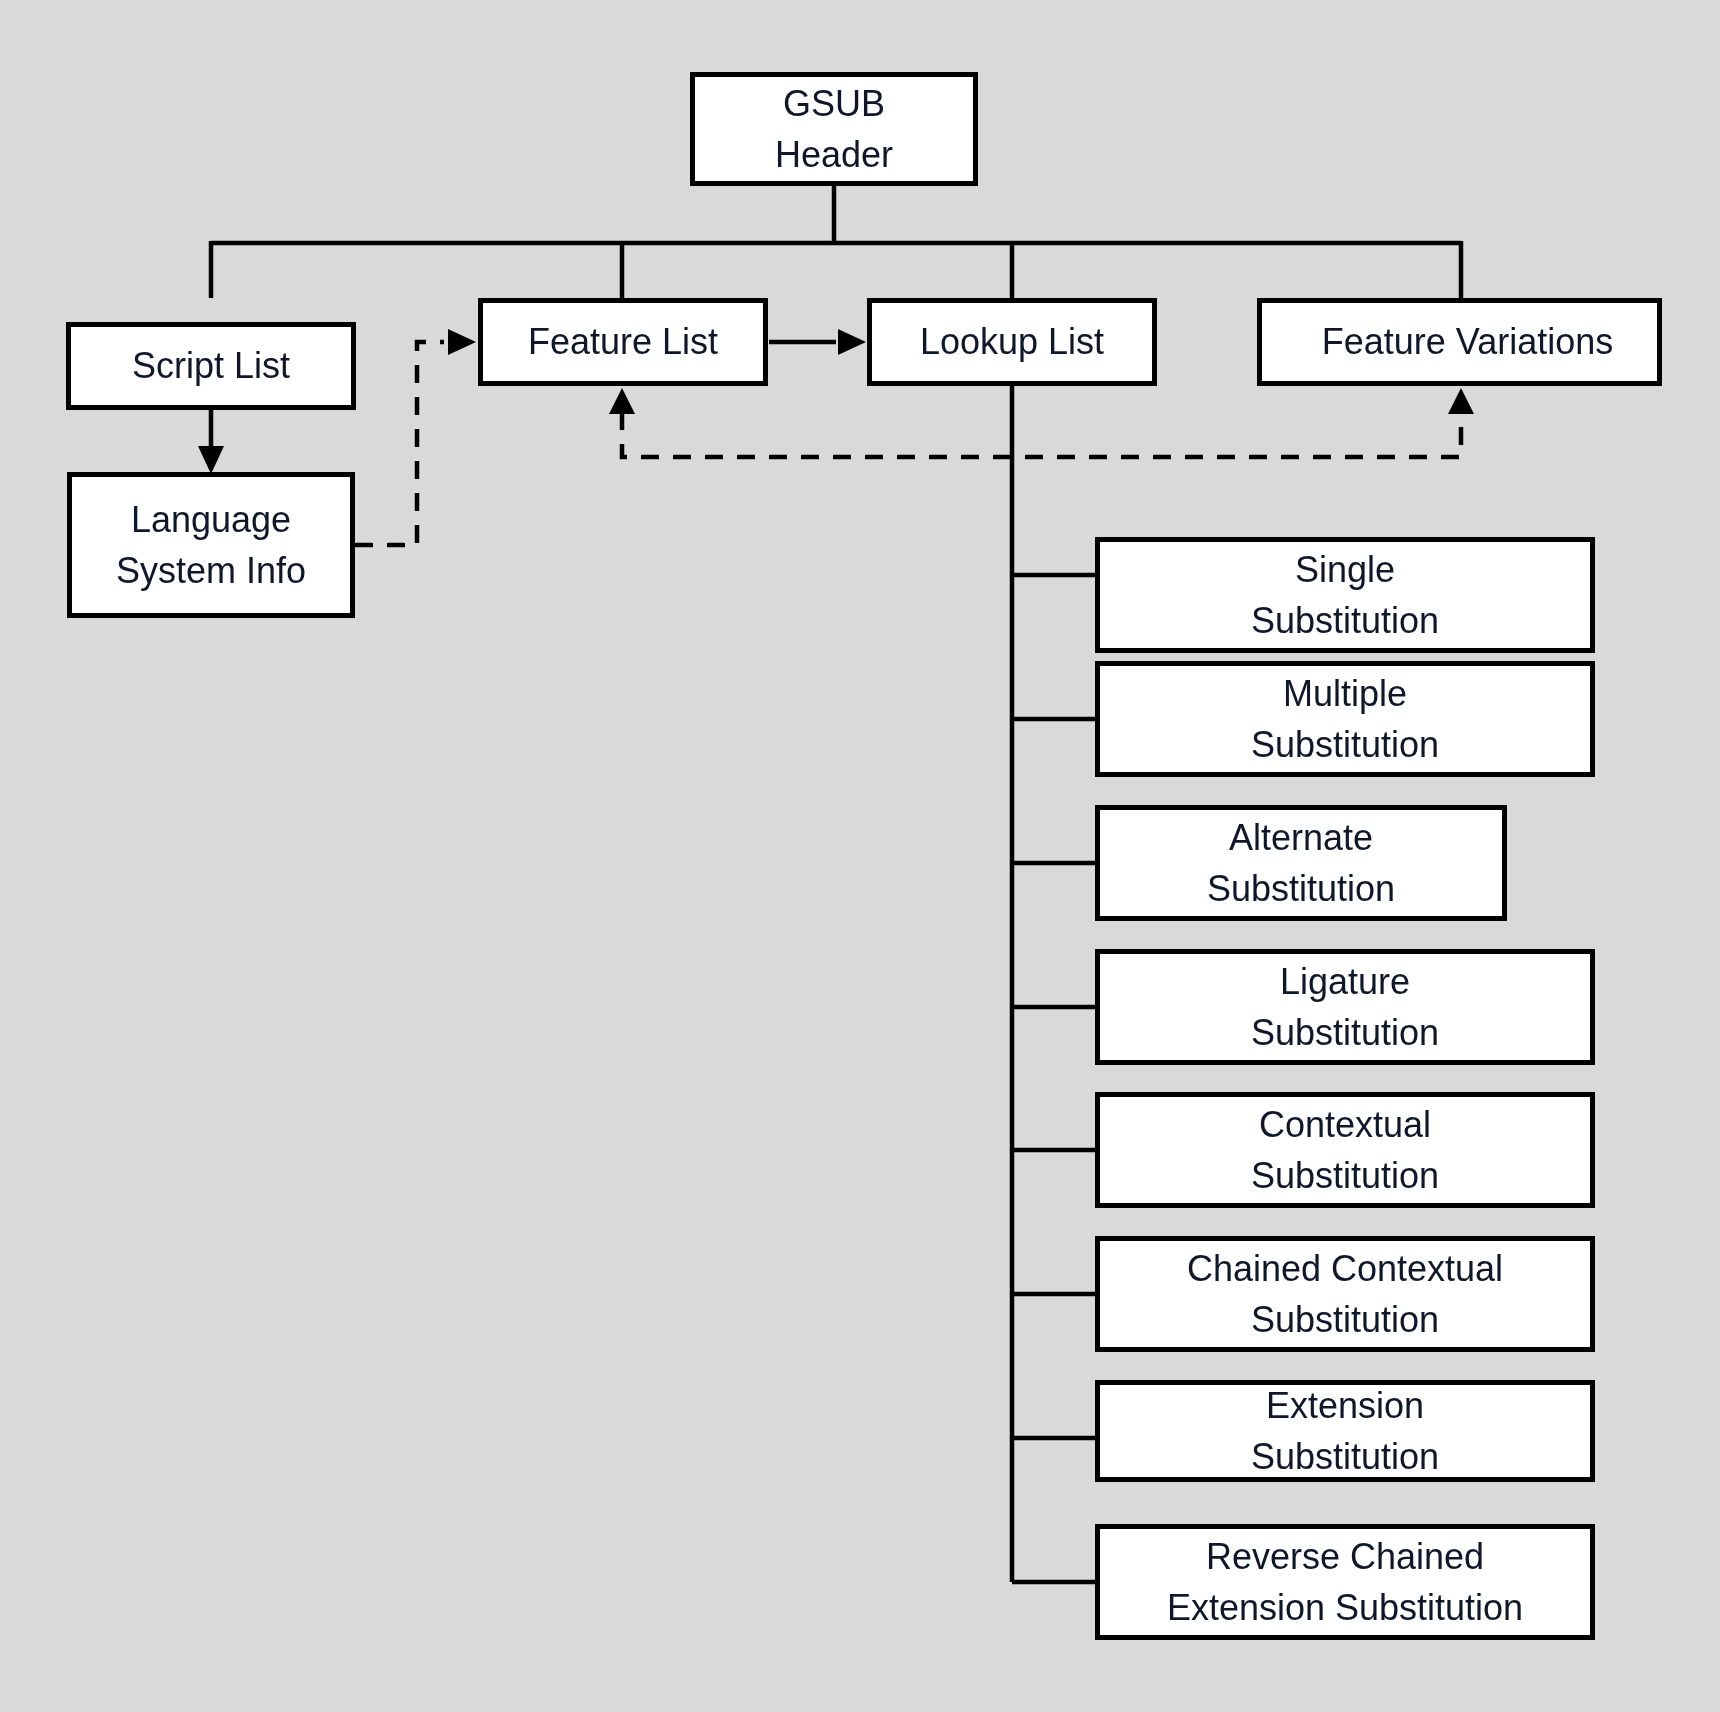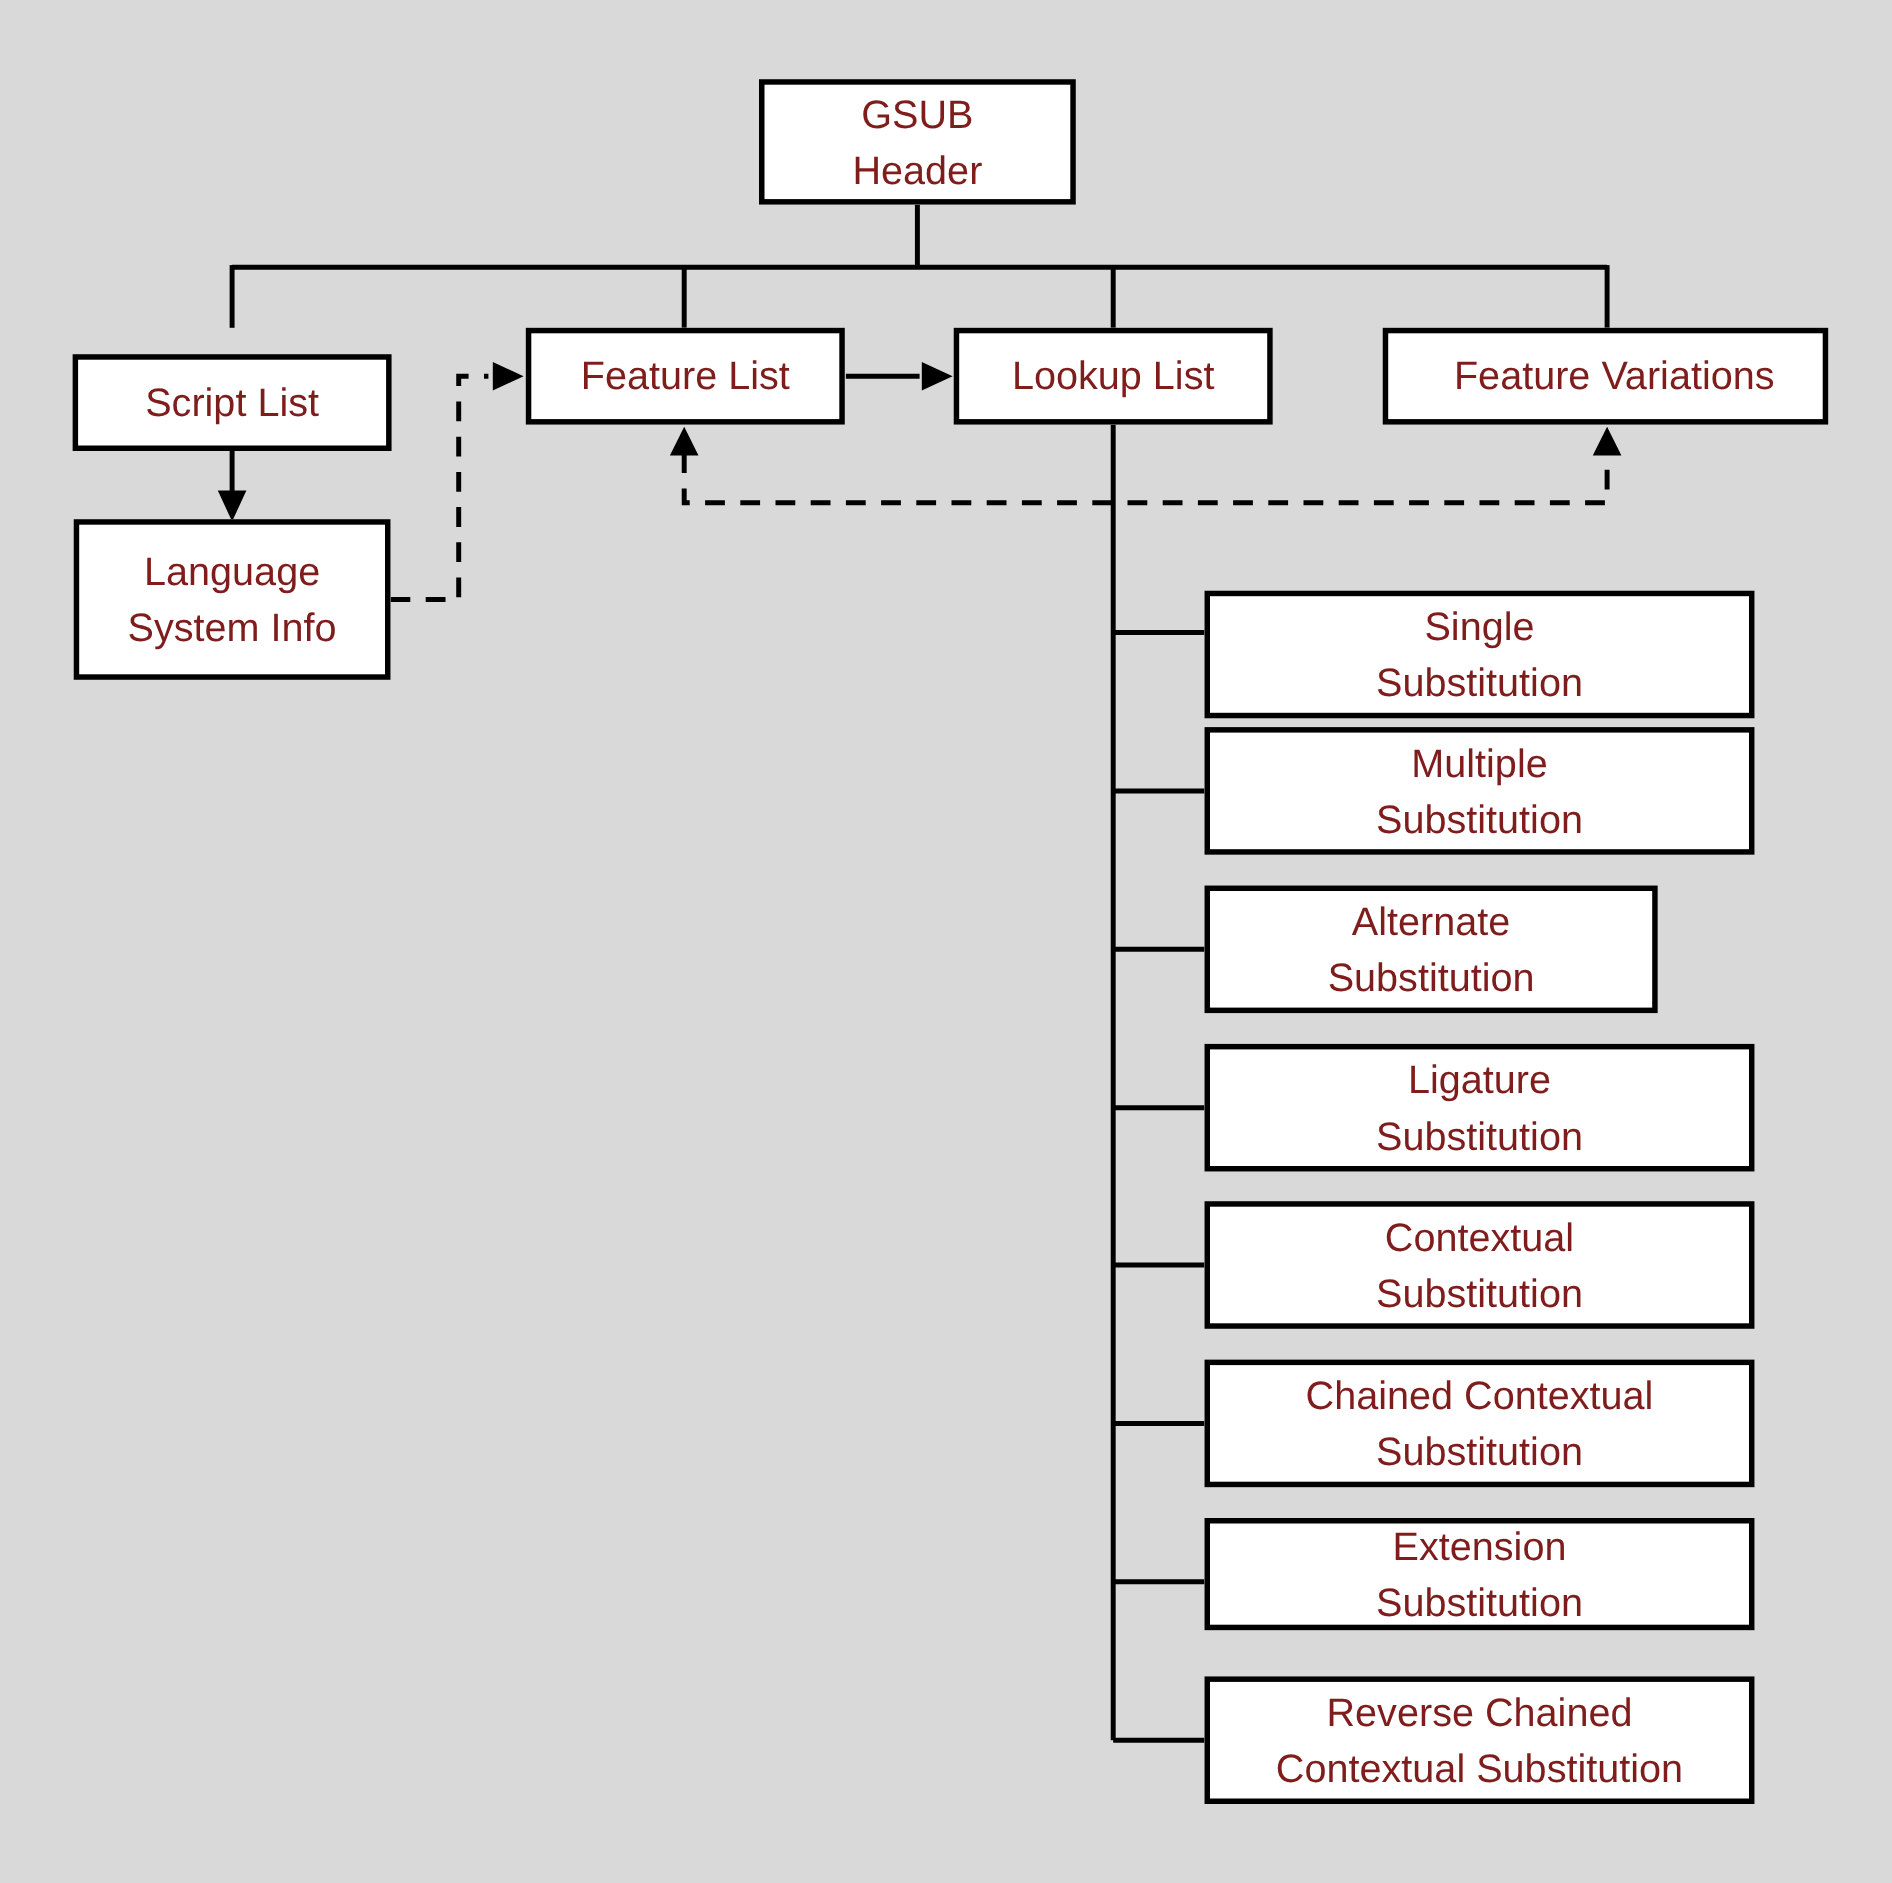--- a/index.html
+++ b/index.html
@@ -20,21 +20,21 @@
     left: 0;
     top: 0;
     width: 1720px;
     height: 1712px;
   }
   .node {
     position: absolute;
     box-sizing: border-box;
     background: #ffffff;
     border: 5px solid #000000;
-    color: #7f1d1d;
+    color: #0f172a;
     display: flex;
     align-items: center;
     justify-content: center;
     text-align: center;
     font-size: 36px;
     line-height: 1.42;
     white-space: pre-line;
   }
 </style>
 </head>
@@ -116,15 +116,15 @@
   <div class="node" style="left:1095px; top:1092px; width:500px; height:116px;">Contextual
 Substitution</div>
 
   <div class="node" style="left:1095px; top:1236px; width:500px; height:116px;">Chained Contextual
 Substitution</div>
 
   <div class="node" style="left:1095px; top:1380px; width:500px; height:102px;">Extension
 Substitution</div>
 
   <div class="node" style="left:1095px; top:1524px; width:500px; height:116px;">Reverse Chained
-Contextual Substitution</div>
+Extension Substitution</div>
 
 </div>
 
 </body></html>

